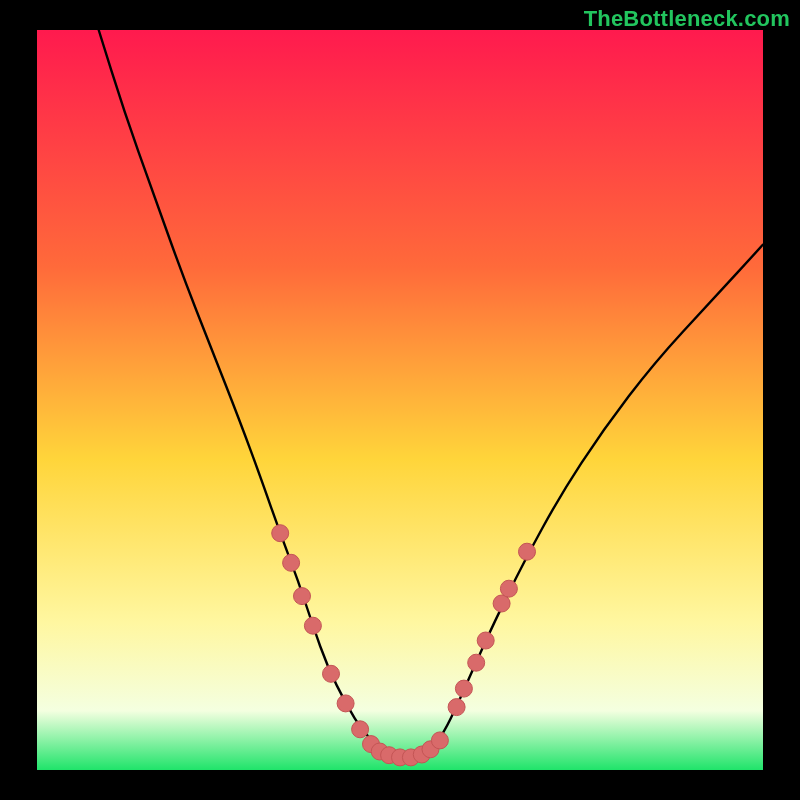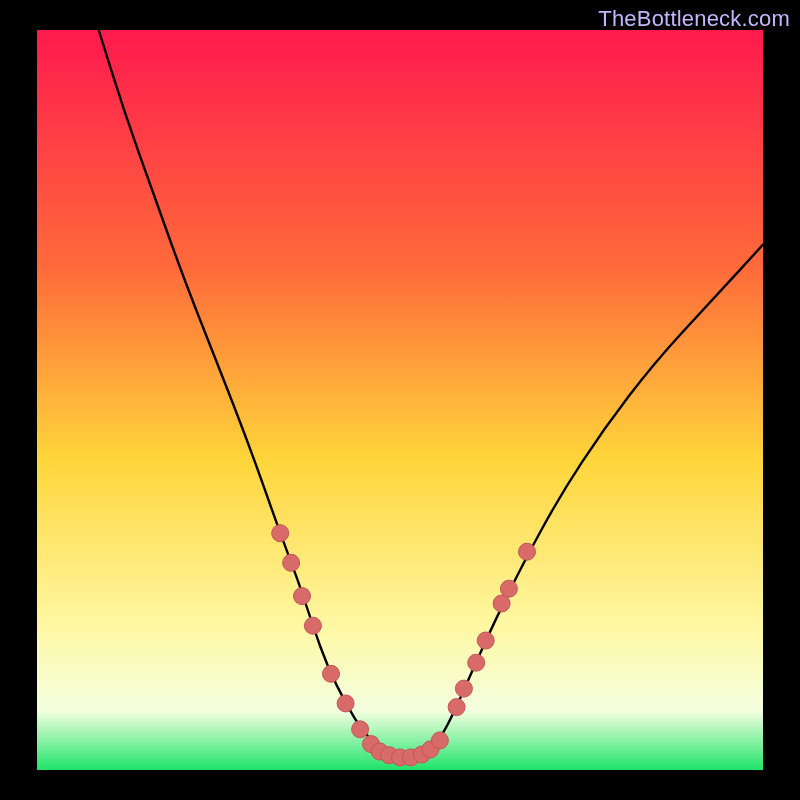--- a/index.html
+++ b/index.html
@@ -14,23 +14,23 @@
   .stage {
     position: relative;
     width: 800px;
     height: 800px;
     background: #000;
   }
   .watermark {
     position: absolute;
     top: 6px;
     right: 10px;
-    color: #c4b5fd;
+    color: #22c55e;
     font-size: 22px;
-    font-weight: 400;
+    font-weight: 700;
     letter-spacing: 0.2px;
     user-select: none;
   }
   svg {
     position: absolute;
     top: 0;
     left: 0;
   }
 </style>
 </head>

